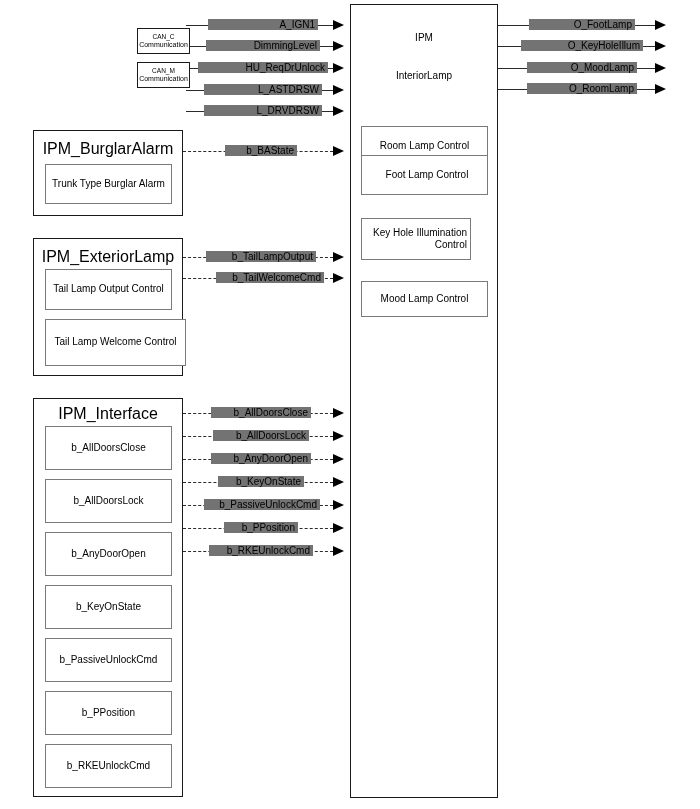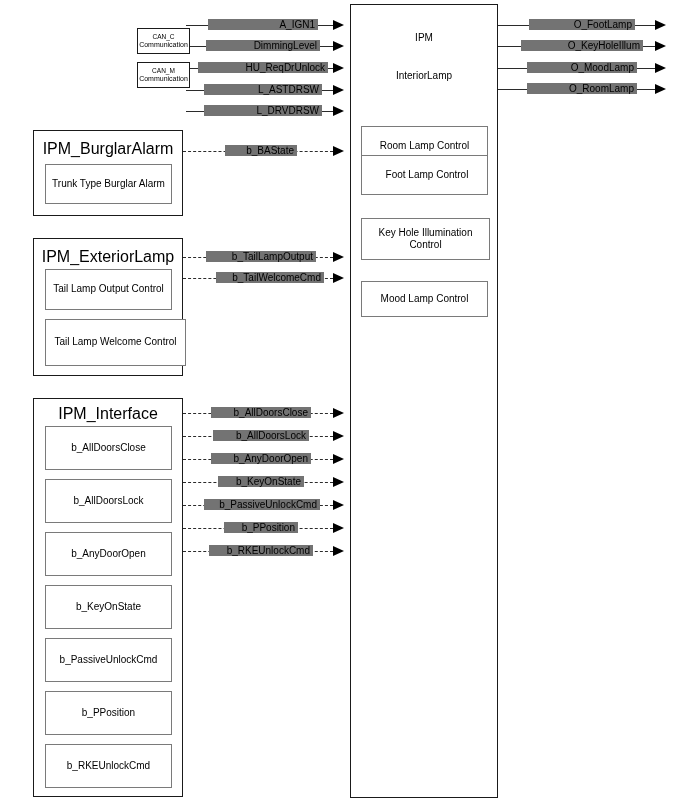--- a/index.html
+++ b/index.html
@@ -63,21 +63,21 @@
     <div class="block-title" id="ipm-label">IPM</div>
     <div class="block-title" id="ipm-sublabel">InteriorLamp</div>
   </div>
 
   <div class="subblock" style="left:361px;top:92px;width:127px;height:40px;margin-top:34px;">
     <span>Room Lamp Control</span>
   </div>
   <div class="subblock" style="left:361px;top:155px;width:127px;height:40px;padding-left:8px;">
     <span>Foot Lamp Control</span>
   </div>
-  <div class="subblock" style="left:361px;top:218px;width:129px;height:42px;">
+  <div class="subblock" style="left:361px;top:218px;width:110px;height:42px;text-align:right;">
     <span>Key Hole Illumination Control</span>
   </div>
   <div class="subblock" style="left:361px;top:281px;width:127px;height:36px;">
     <span>Mood Lamp Control</span>
   </div>
 
   <div class="canbox" style="left:137px;top:28px;width:53px;height:26px;">
     <span>CAN_C</span>
     <span class="l2">Communication</span>
   </div>

